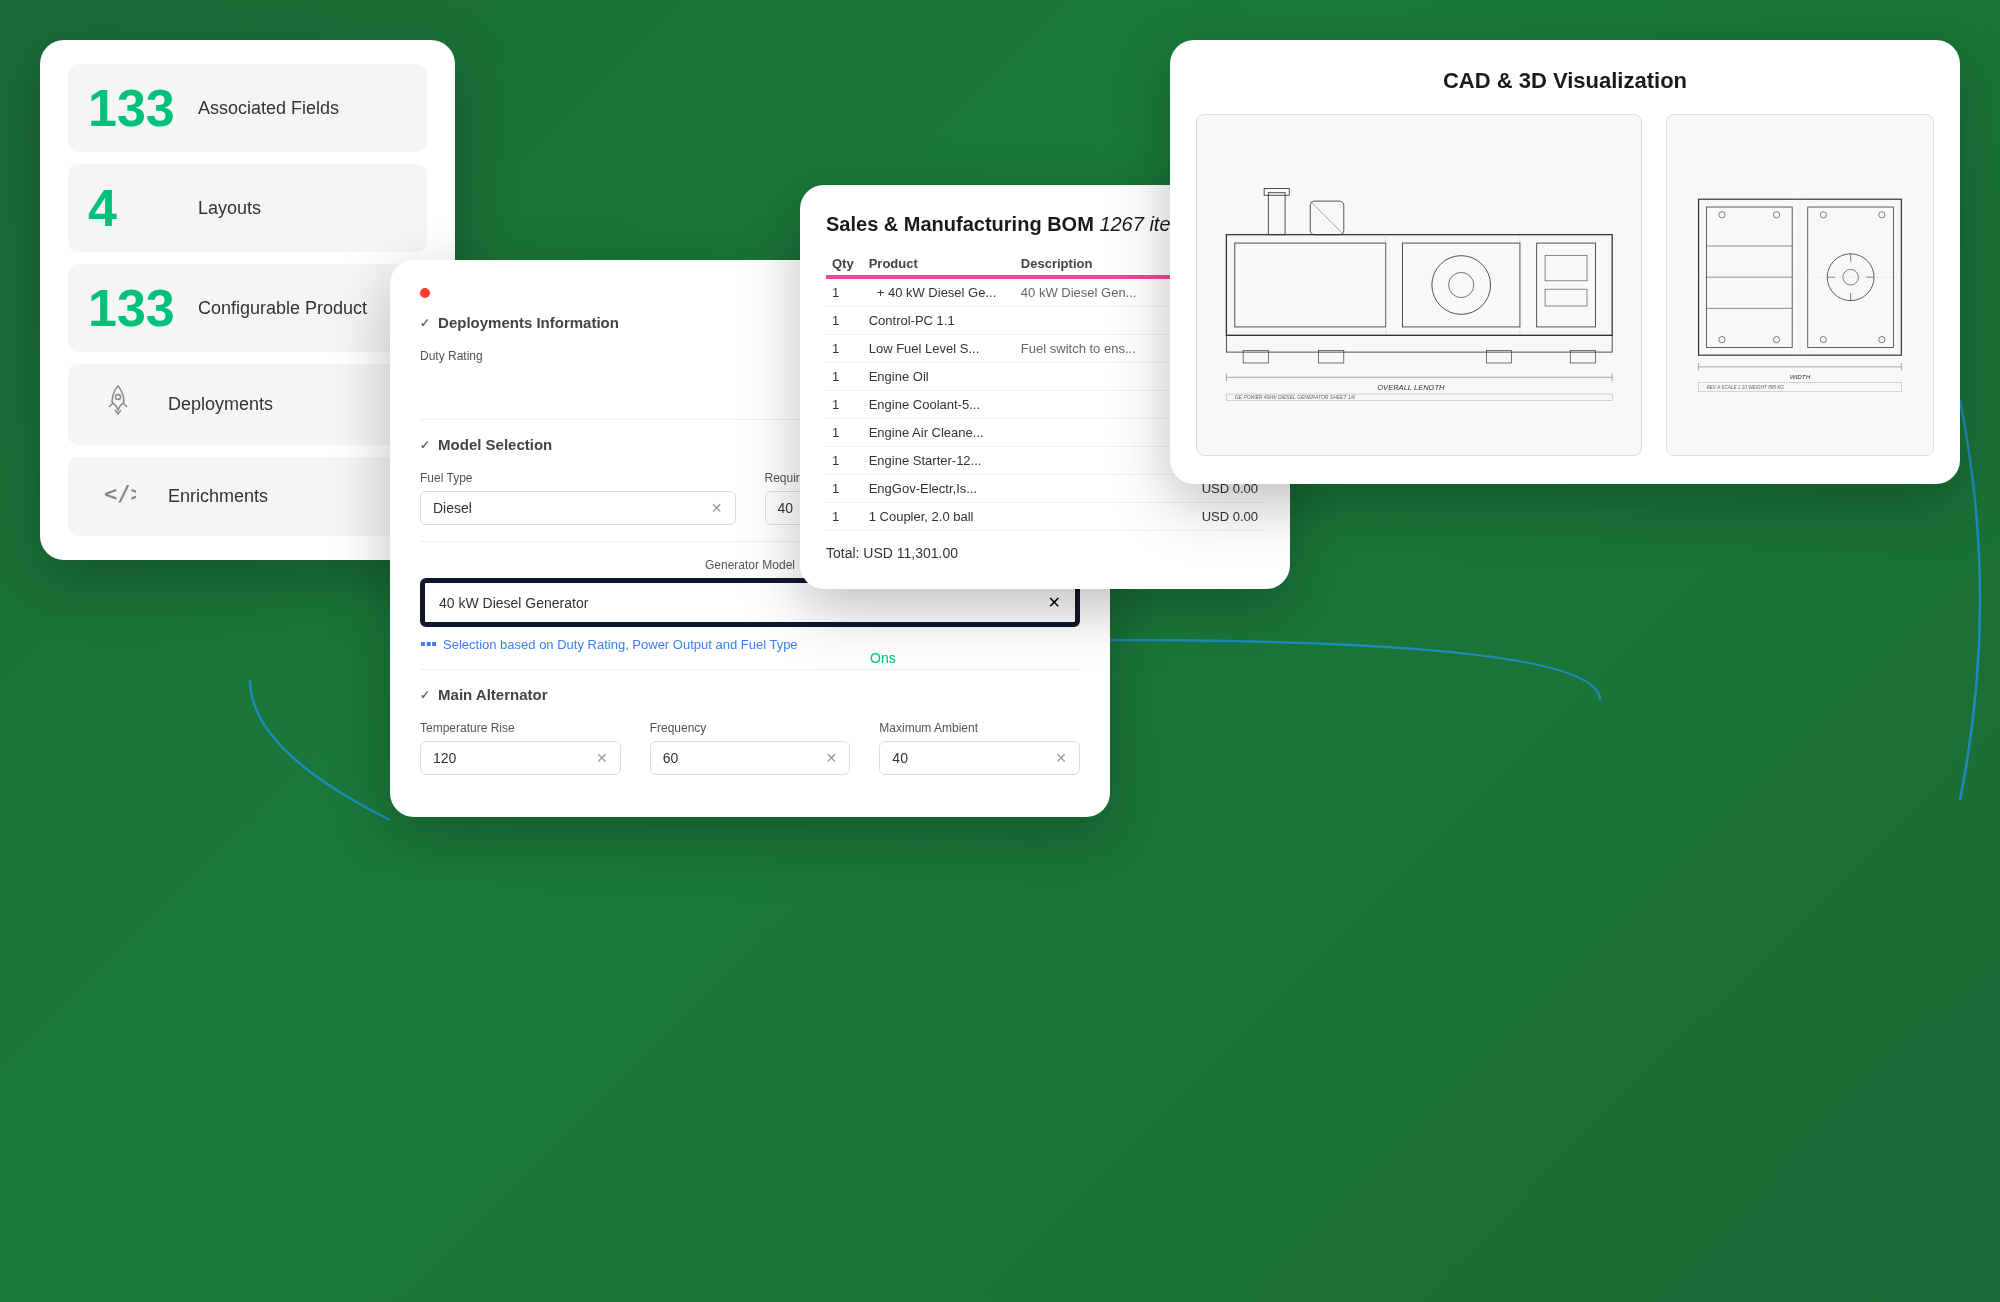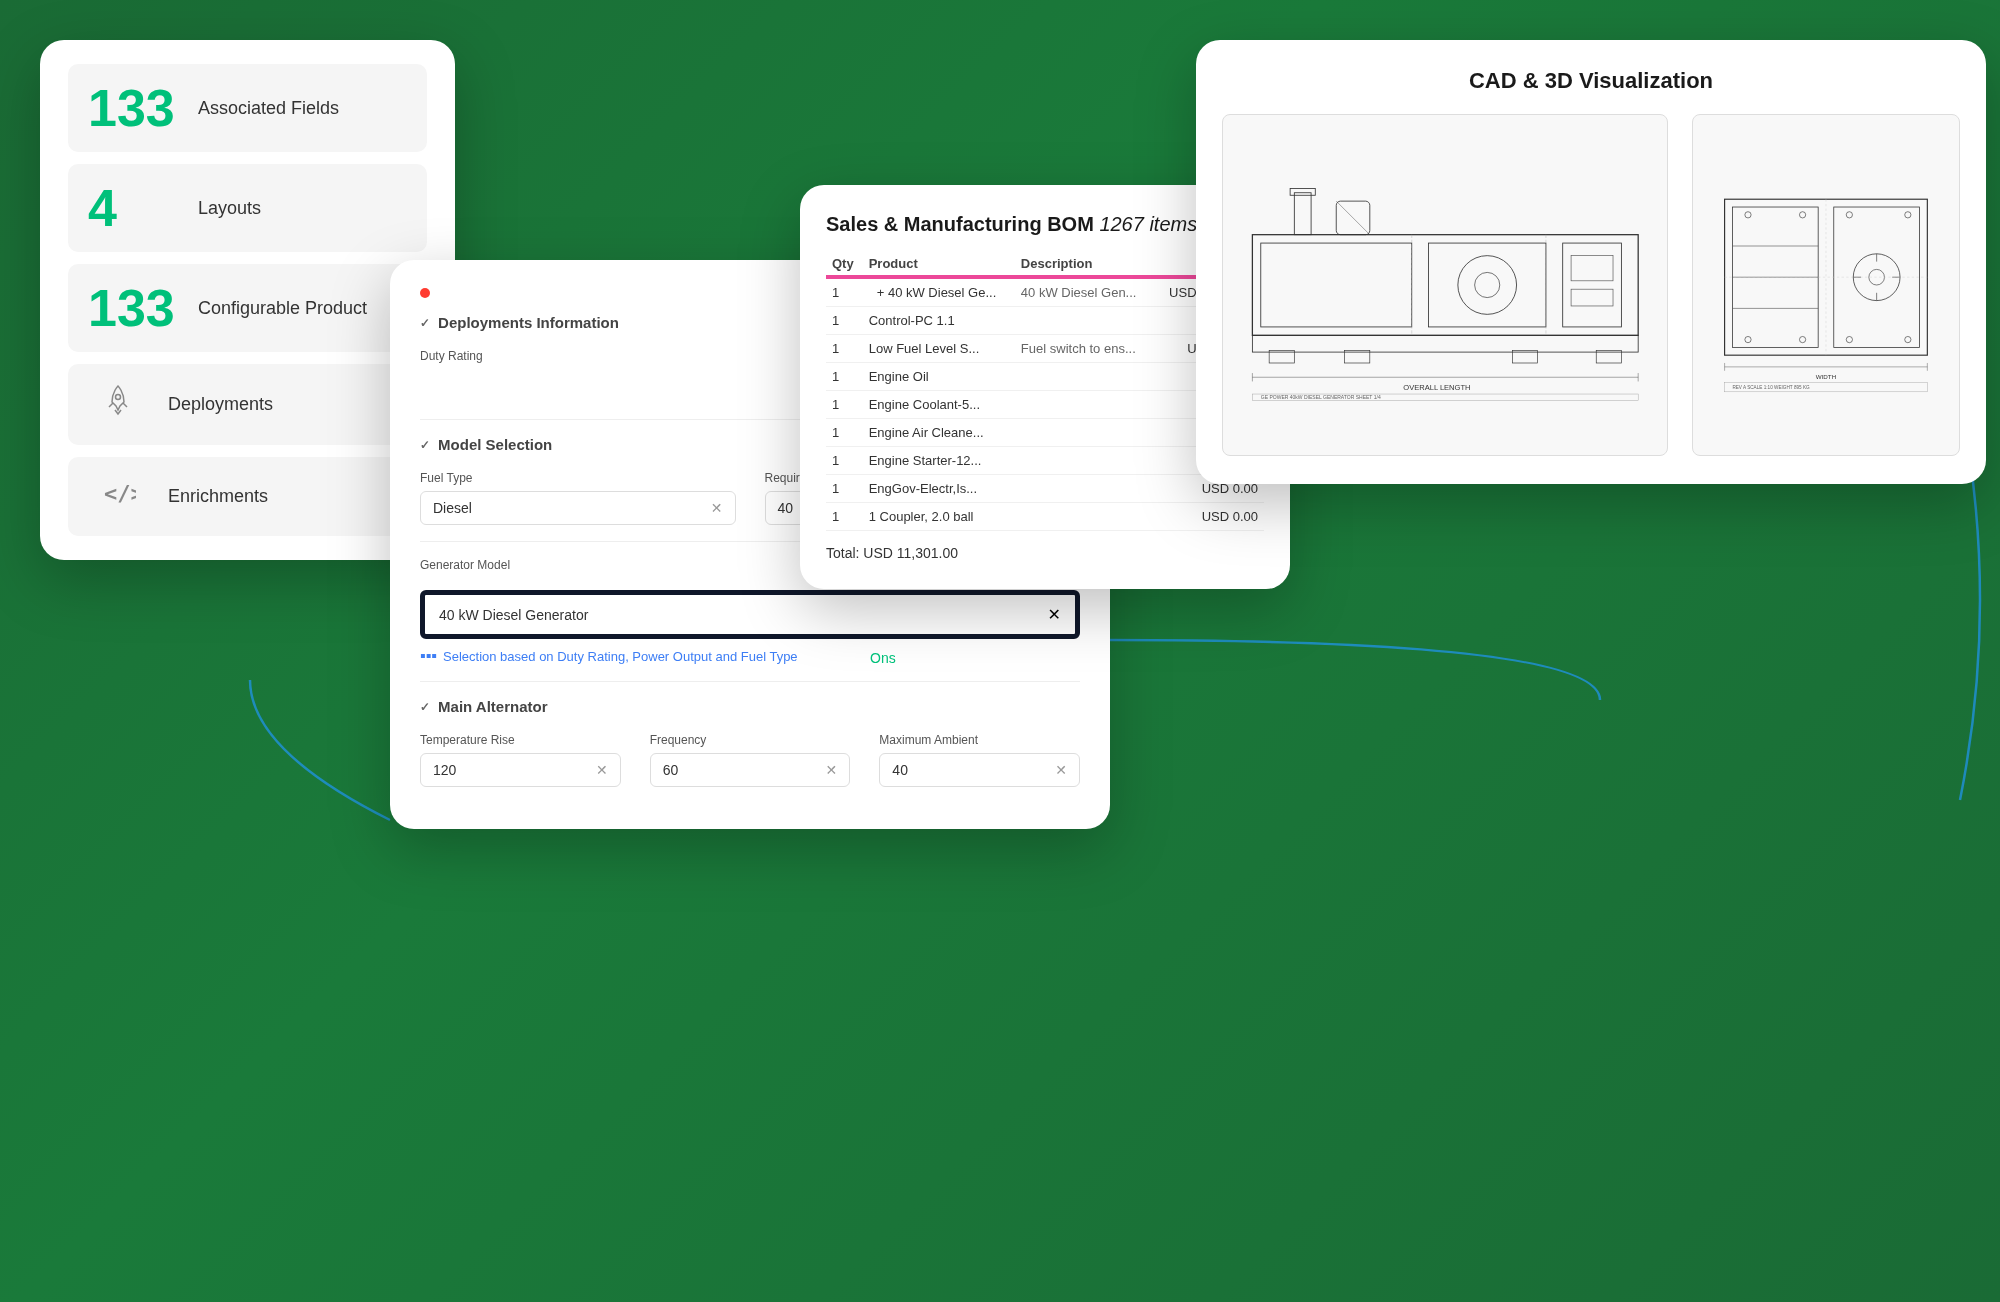--- a/index.html
+++ b/index.html
@@ -147,22 +147,23 @@
       display: flex;
       align-items: center;
       gap: 6px;
       color: #3d7ef5;
       font-size: 13px;
       margin-bottom: 14px;
     }
     .form-label-top {
       font-size: 12px;
       color: #555;
-      margin-bottom: 18px;
+      margin-bottom: 6px;
       display: block;
+      text-align: center;
     }
     .section-label {
       font-size: 12px;
       color: #666;
       margin-bottom: 4px;
     }
 
     
     .card-bom {
       position: absolute;
@@ -218,32 +219,32 @@
     
     .card-cad {
       position: absolute;
       left: 1170px;
       top: 40px;
       width: 790px;
       background: #ffffff;
       border-radius: 24px;
       padding: 28px 26px;
       box-shadow: 0 20px 60px rgba(0,0,0,0.25);
-      margin-left: 26px;
     }
     .cad-title {
       font-size: 22px;
       font-weight: 700;
       color: #1a1a1a;
       margin-bottom: 20px;
       text-align: center;
     }
     .cad-drawings {
       display: flex;
       gap: 24px;
+      font-style: italic;
     }
     .cad-drawing {
       flex: 1;
       background: #f8f8f8;
       border: 1px solid #ddd;
       border-radius: 8px;
       overflow: hidden;
       min-height: 340px;
       display: flex;
       align-items: center;

